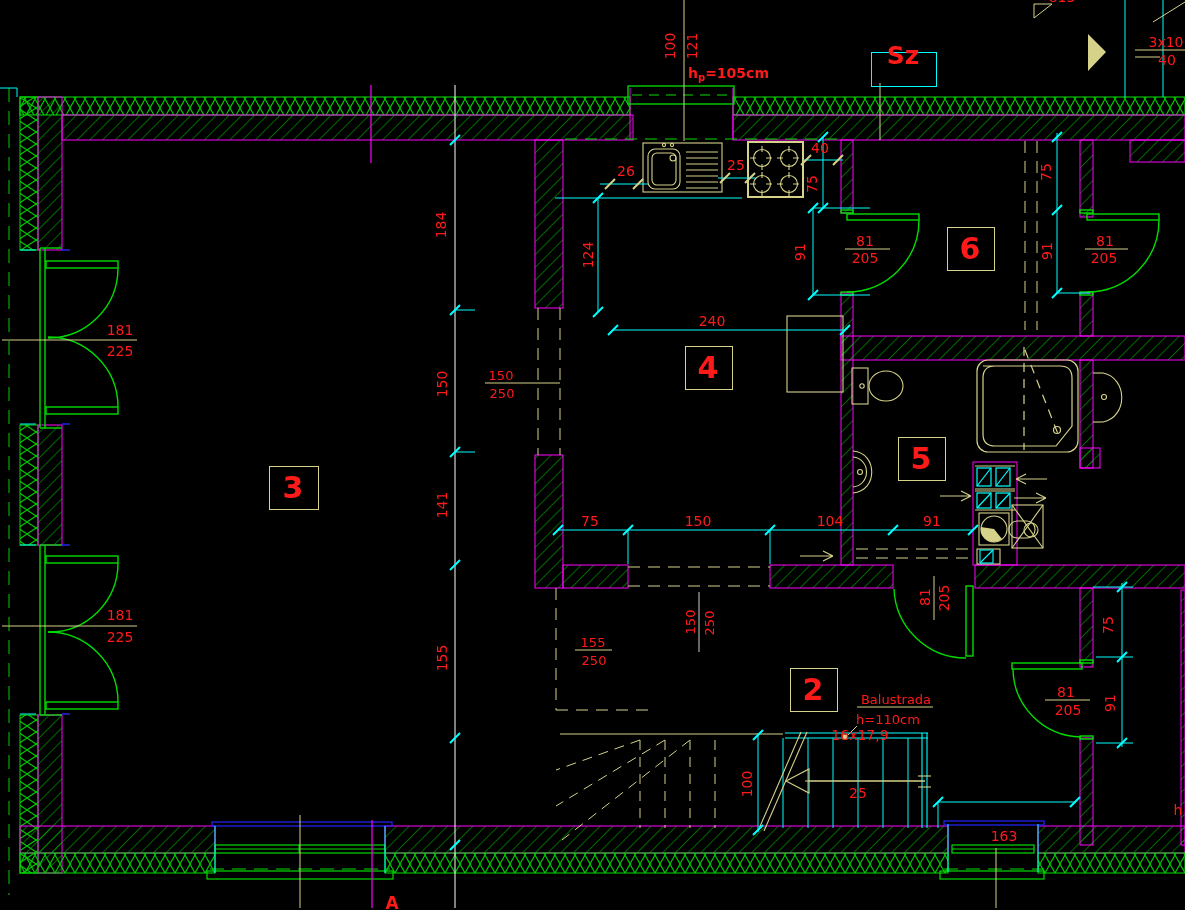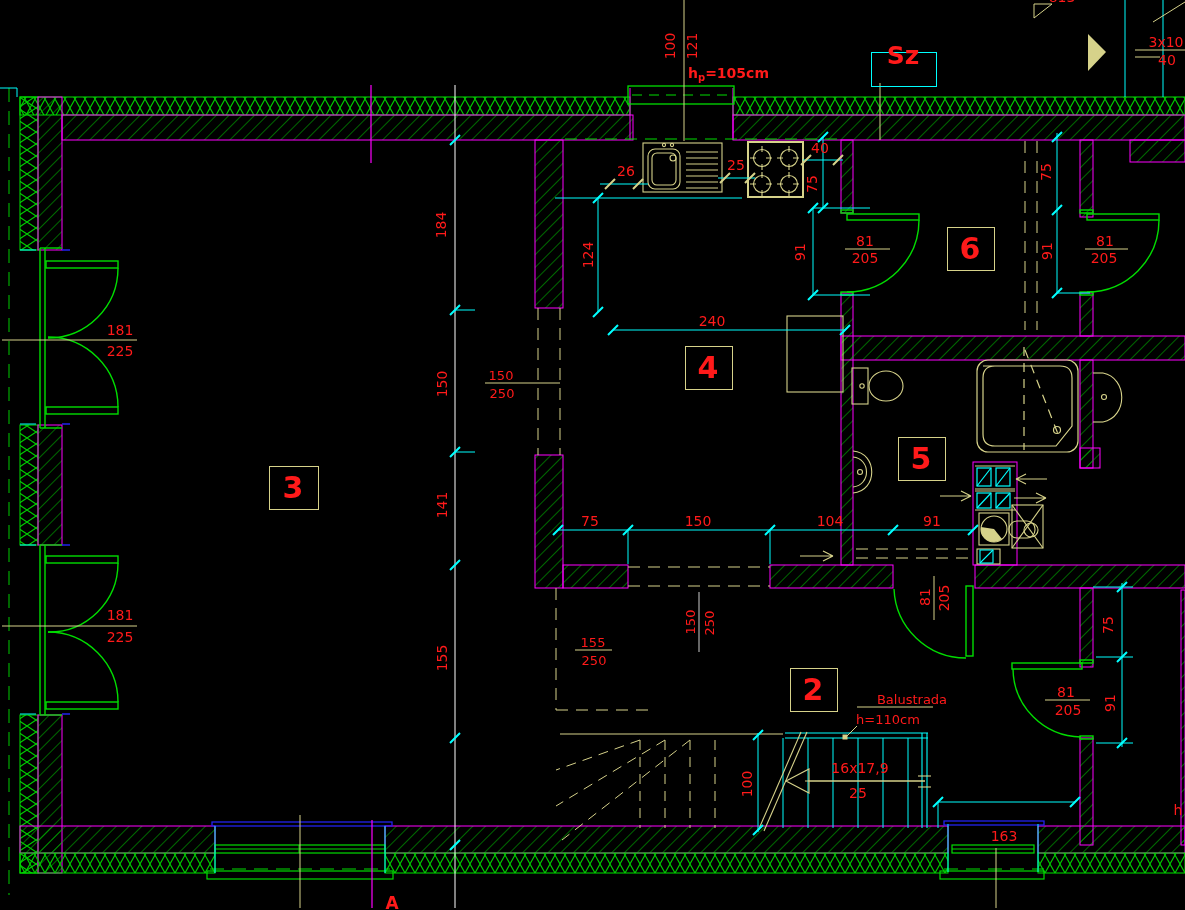--- a/index.html
+++ b/index.html
@@ -451,21 +451,21 @@
 <span class="t" style="left:712px;top:321px;">240</span>
 <span class="t rot" style="left:800px;top:252px;">91</span>
 
 <span class="t rot" style="left:1046px;top:172px;">75</span>
 <span class="t rot" style="left:1047px;top:251px;">91</span>
 
 <span class="t rot" style="left:1108px;top:625px;">75</span>
 <span class="t rot" style="left:1110px;top:703px;">91</span>
 
 <span class="t rot" style="left:747px;top:784px;">100</span>
-<span class="t" style="left:860px;top:768px;">16x17,9</span>
+<span class="t" style="left:860px;top:735px;">16x17,9</span>
 <span class="t" style="left:858px;top:793px;">25</span>
-<span class="t small" style="left:896px;top:699px;margin-left:16px;">Balustrada</span>
+<span class="t small" style="left:896px;top:699px;">Balustrada</span>
 <span class="t small" style="left:888px;top:719px;">h=110cm</span>
 <span class="t" style="left:1004px;top:836px;">163</span>
 
 <span class="t" style="left:392px;top:903px;font-size:17px;font-weight:bold;">A</span>
 
 </div>
 
 </body></html>

